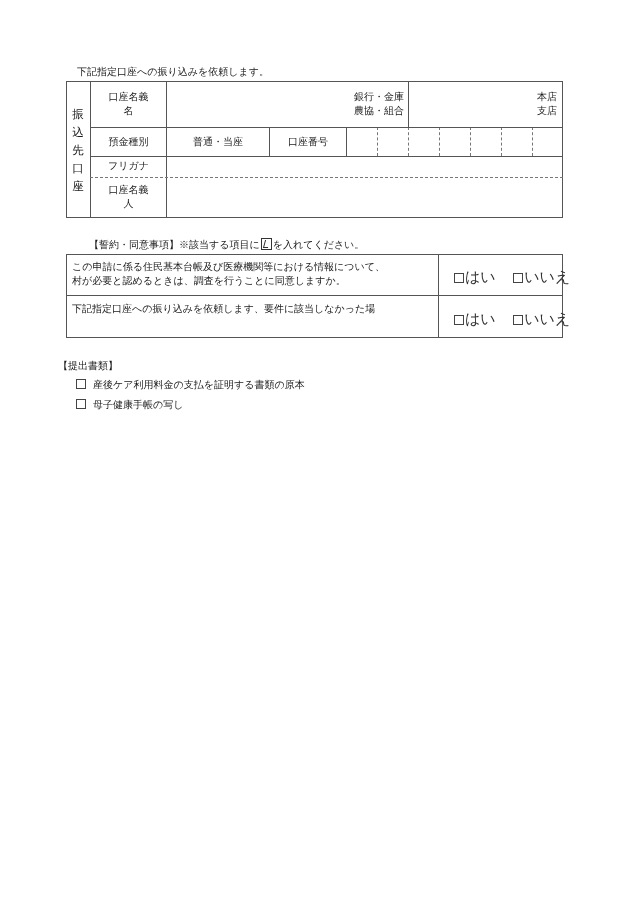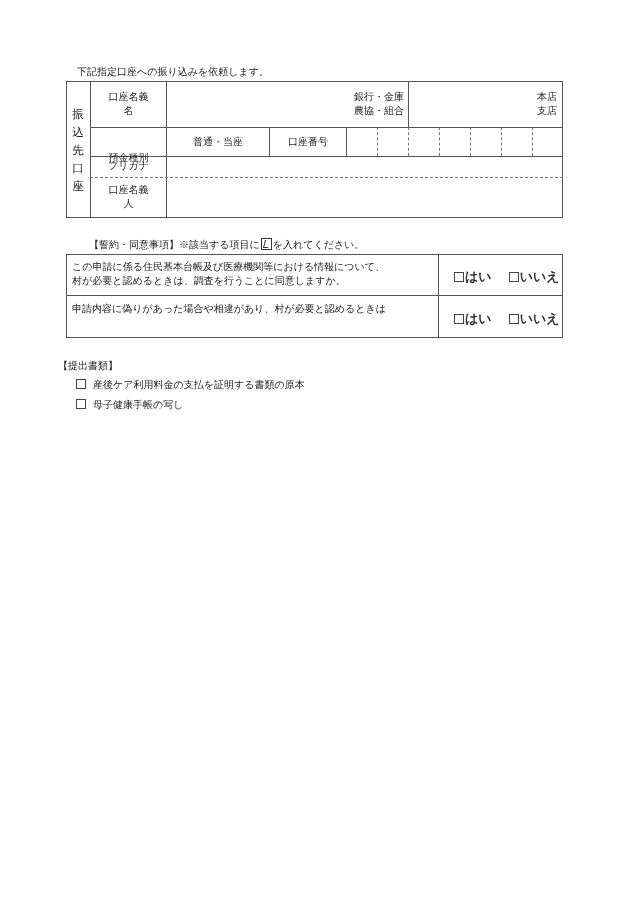--- a/index.html
+++ b/index.html
@@ -23,21 +23,21 @@
       vertical-align: -2px; margin: 0 1px; position: relative; box-sizing: border-box;
     }
     .check-mark::after {
       content: ""; position: absolute; left: 2px; top: 1px; width: 4px; height: 7px;
       border-left: 1px solid #333; border-bottom: 1px solid #333; transform: skewX(-15deg);
     }
     .sq {
       display: inline-block; width: 10px; height: 10px; border: 1px solid #444;
       box-sizing: border-box; vertical-align: -1px; margin-right: 1px;
     }
-    .opt { font-family: "DejaVu Sans", "Liberation Sans", sans-serif; font-size: 13px; color: #333; font-weight: bold; }
+    .opt { font-family: "DejaVu Sans", "Liberation Sans", sans-serif; font-size: 15px; color: #333; }
   </style>
 </head>
 <body>
 
 <div class="abs txt" style="left:77px; top:65px;">下記指定口座への振り込みを依頼します。</div>
 
 <div>
   <div class="box" style="left:66px; top:81px; width:497px; height:137px;"></div>
 
   <div class="line-v" style="left:90px; top:81px; height:137px;"></div>
@@ -72,21 +72,21 @@
   <div class="abs txt right" style="left:330px; top:90px; width:74px;">
     <div>銀行・金庫</div>
     <div>農協・組合</div>
   </div>
   <div class="abs" style="left:409px; top:82px; width:110px; height:44px;"></div>
   <div class="abs txt right" style="left:500px; top:90px; width:57px;">
     <div>本店</div>
     <div>支店</div>
   </div>
 
-  <div class="abs txt center" style="left:91px; top:135px; width:75px;margin-top:16px;">預金種別</div>
+  <div class="abs txt center" style="left:91px; top:135px; width:75px;">預金種別</div>
   <div class="abs txt center" style="left:167px; top:135px; width:102px;">普通・当座</div>
   <div class="abs txt center" style="left:270px; top:135px; width:76px;">口座番号</div>
   <div class="abs" style="left:347px; top:128px; width:30px; height:28px;"></div>
   <div class="abs" style="left:378px; top:128px; width:30px; height:28px;"></div>
   <div class="abs" style="left:409px; top:128px; width:30px; height:28px;"></div>
   <div class="abs" style="left:440px; top:128px; width:30px; height:28px;"></div>
   <div class="abs" style="left:471px; top:128px; width:30px; height:28px;"></div>
   <div class="abs" style="left:502px; top:128px; width:30px; height:28px;"></div>
   <div class="abs" style="left:533px; top:128px; width:29px; height:28px;"></div>
 
@@ -113,21 +113,21 @@
     <div>この申請に係る住民基本台帳及び医療機関等における情報について、</div>
     <div>村が必要と認めるときは、調査を行うことに同意しますか。</div>
   </div>
   <div class="abs opt" style="left:454px; top:268px; white-space:nowrap;">
     <span><span class="sq"></span><span>はい</span></span>
     <span style="display:inline-block; width:8px;"></span>
     <span><span class="sq"></span><span>いいえ</span></span>
   </div>
 
   <div class="abs txt" style="left:72px; top:302px;">
-    <div>申請内容に偽りがあった場合や相違があり、村が必要と認めるときは</div>
+    <div>下記指定口座への振り込みを依頼します、要件に該当しなかった場</div>
   </div>
   <div class="abs opt" style="left:454px; top:310px; white-space:nowrap;">
     <span><span class="sq"></span><span>はい</span></span>
     <span style="display:inline-block; width:8px;"></span>
     <span><span class="sq"></span><span>いいえ</span></span>
   </div>
 </div>
 
 <div class="abs txt" style="left:58px; top:359px;">【提出書類】</div>
 <div class="abs txt" style="left:76px; top:378px;">

